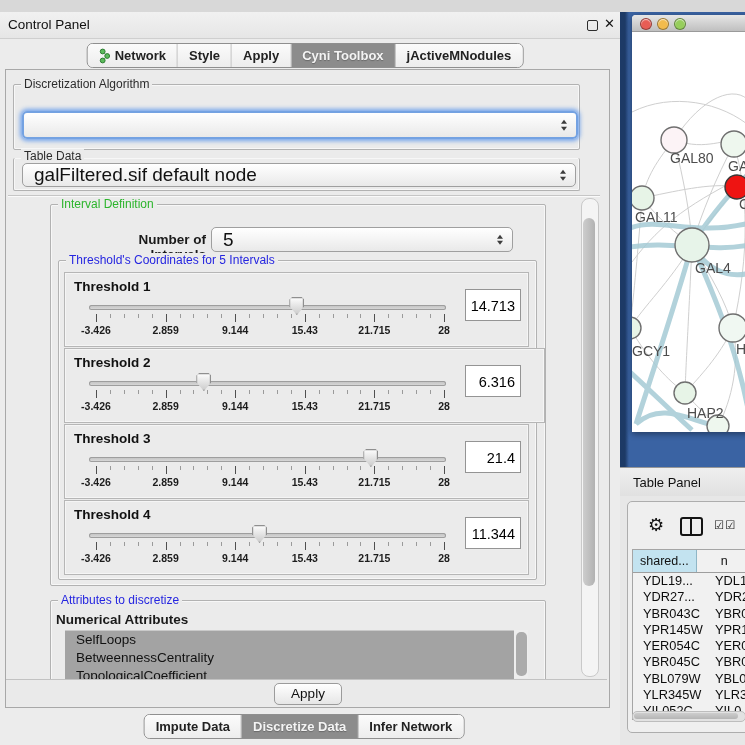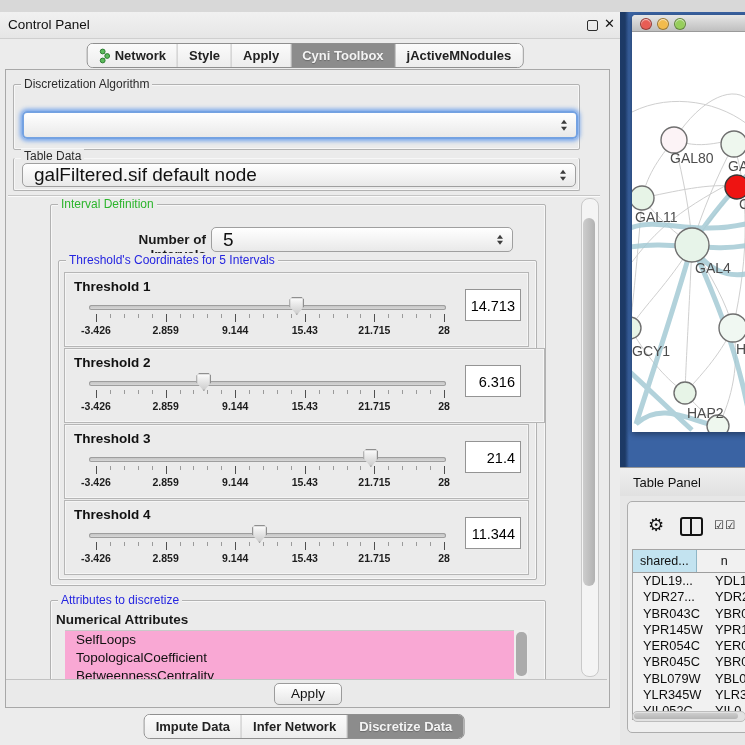--- a/index.html
+++ b/index.html
@@ -59,21 +59,21 @@
   .tick{position:absolute;top:0;width:1px;height:4px;background:#9a9a9a;}
   .tick.major{height:8px;background:#4f4f4f;}
   .labelrow{position:absolute;left:31px;top:51px;width:348px;height:12px;}
   .ticklabel{position:absolute;transform:translateX(-50%);font-size:10.5px;font-weight:bold;color:#1d1d1d;white-space:nowrap;}
   .thumb{position:absolute;top:24px;width:15px;height:18px;background:linear-gradient(#ffffff,#c9c9c9);
     clip-path:polygon(18% 0,82% 0,100% 14%,100% 52%,50% 100%,0 52%,0 14%);box-shadow:inset 0 0 0 1.2px #8f8f8f;}
   .th-value{position:absolute;left:400px;top:16px;width:56px;height:32px;background:#fff;border:1px solid #949494;
     font-size:14.5px;color:#000;text-align:right;line-height:32px;padding-right:5px;box-sizing:border-box;}
 
   
-  .attr-list{left:65px;top:618px;width:449px;height:48px;background:#f9a8d4;border-top:1px solid #c9c9c9;overflow:hidden;z-index:5;}
+  .attr-list{left:65px;top:618px;width:449px;height:48px;background:#a3a3a3;border-top:1px solid #c9c9c9;overflow:hidden;z-index:5;}
   .attr-item{padding:1px 0 1px 11px;font-size:13.5px;color:#111;height:16px;}
   .attr-sb-track{left:514px;top:618px;width:14px;height:48px;background:#eeeeee;z-index:5;}
   .attr-sb-thumb{left:516px;top:620px;width:11px;height:44px;background:#ababab;border-radius:5px;z-index:6;}
 
   
   .v-sb-track{left:581px;top:186px;width:16px;height:477px;background:#f4f4f4;border:1px solid #c9c9c9;border-radius:8px;}
   .v-sb-thumb{left:583px;top:206px;width:12px;height:368px;background:linear-gradient(90deg,#cdcdcd,#b2b2b2);border-radius:6px;}
 
   
   .apply-strip{left:6px;top:667px;width:601px;height:26px;background:#eaeaea;border-top:1px solid #c2c2c2;z-index:8;}
@@ -363,45 +363,45 @@
     <div class="th-value">11.344</div>
   </div>
     </div>
 
   <div class="group" style="left:50px;top:588px;width:494px;height:90px;">
     <span class="legend blue">Attributes to discretize</span>
   </div>
   <div class="abs" style="left:56px;top:600px;font-weight:bold;font-size:13.5px;">Numerical Attributes</div>
   <div class="abs attr-list" id="attr-list">
       <div class="attr-item">SelfLoops</div>
+      <div class="attr-item">BetweennessCentrality</div>
       <div class="attr-item">TopologicalCoefficient</div>
-      <div class="attr-item">BetweennessCentrality</div>
     </div>
   <div class="abs attr-sb-track"></div>
   <div class="abs attr-sb-thumb"></div>
 
   <div class="abs v-sb-track"></div>
   <div class="abs v-sb-thumb"></div>
 
   <div class="abs apply-strip">
     <div class="apply-btn">Apply</div>
   </div>
 
   <div class="abs tabgroup" id="bottom-tabs">
       <div class="tab">
 
     <span class="tab-label">Impute Data</span>
   </div>
+      <div class="tab selected">
+
+    <span class="tab-label">Discretize Data</span>
+  </div>
       <div class="tab">
 
     <span class="tab-label">Infer Network</span>
-  </div>
-      <div class="tab selected">
-
-    <span class="tab-label">Discretize Data</span>
   </div>
     </div>
 
   <div class="abs right-blue"></div>
 
   <div class="abs netwindow">
     <div class="net-titlebar" id="net-titlebar">
         <div class="tlight" style="left: 8px; background: rgb(232, 93, 85); border: 1px solid rgba(0, 0, 0, 0.35);"></div>
         <div class="tlight" style="left: 25px; background: rgb(242, 187, 77); border: 1px solid rgba(0, 0, 0, 0.35);"></div>
         <div class="tlight" style="left: 42px; background: rgb(151, 206, 92); border: 1px solid rgba(0, 0, 0, 0.35);"></div>

